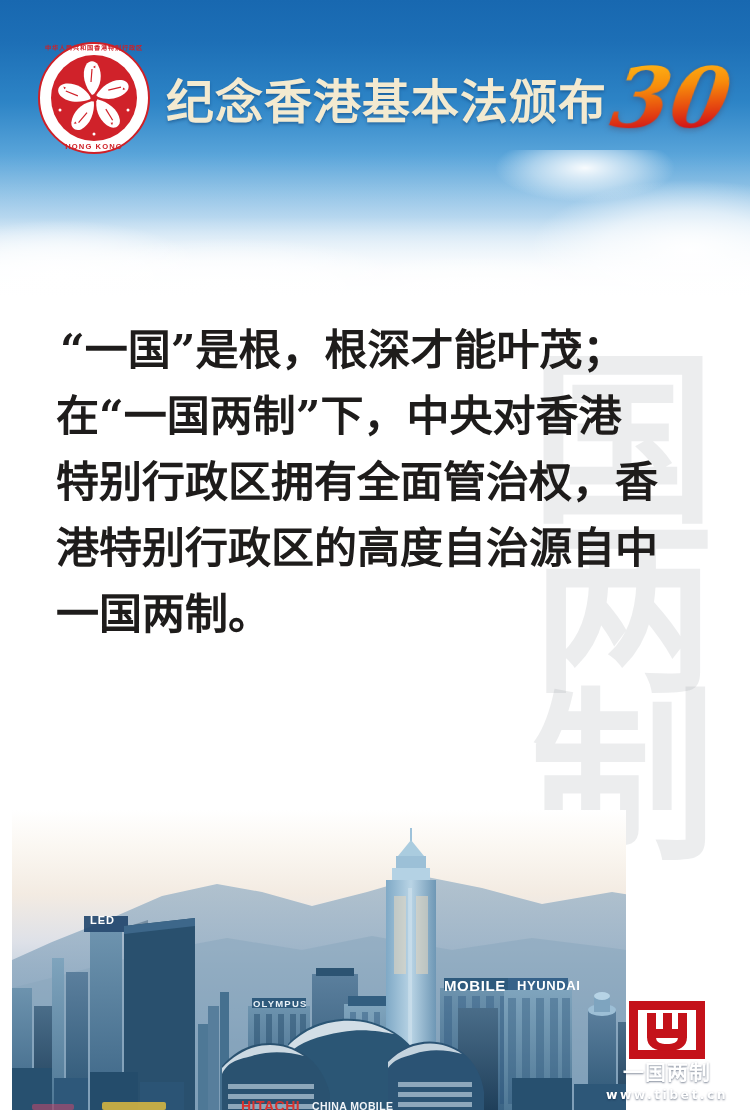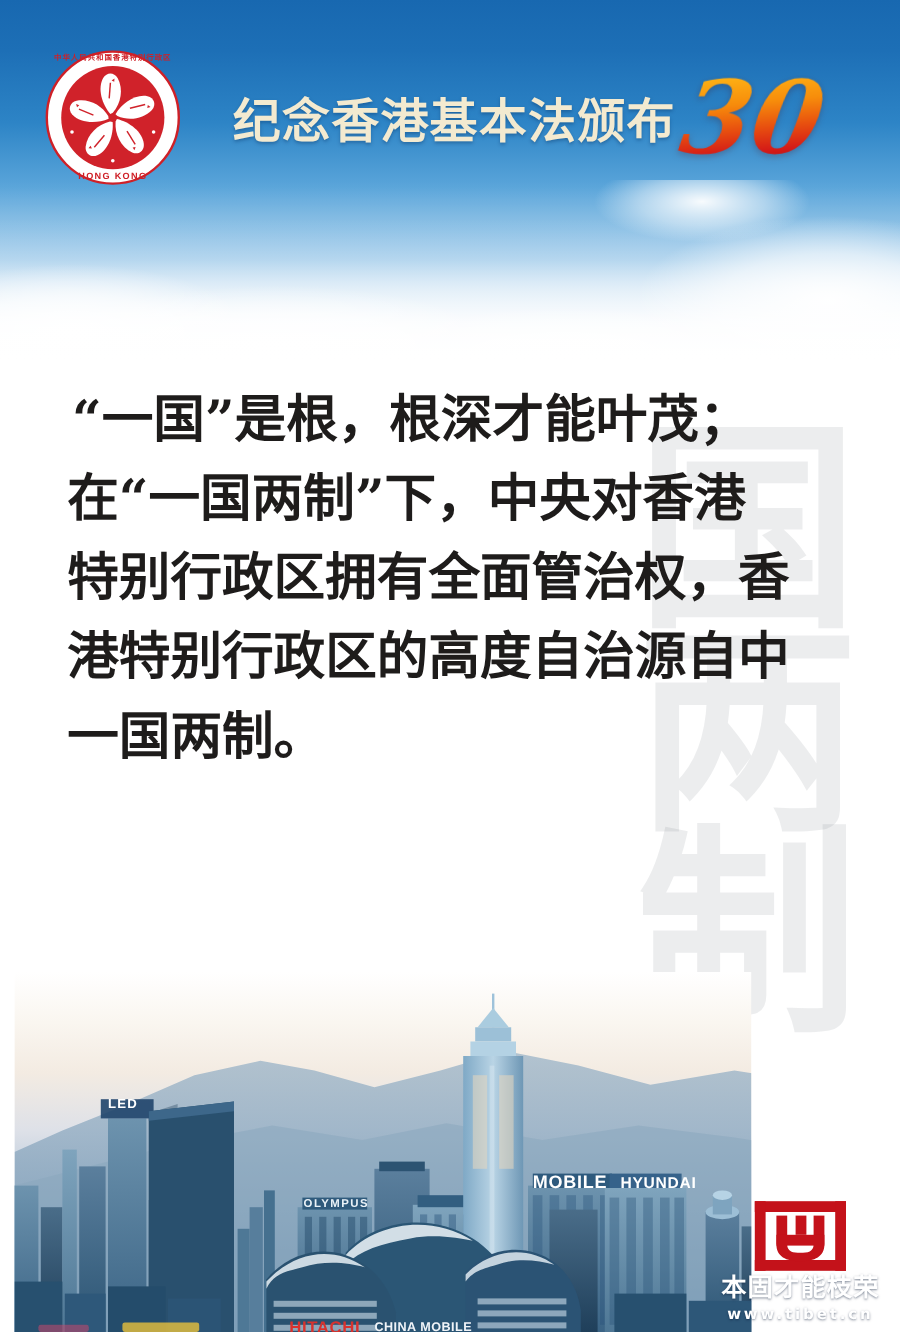--- a/index.html
+++ b/index.html
@@ -81,25 +81,24 @@
   .emblem svg { position:absolute; left:13px; top:13px; }
 
   .banner-title {
     display:flex; align-items:center;
     margin-left:16px;
     white-space:nowrap;
   }
   .banner-title .t1 {
     font-family:"DejaVu Sans","Liberation Sans",sans-serif;
     font-weight:bold;
-    font-size:40px;
+    font-size:48px;
     color:#f3ead0;
     letter-spacing:1px;
     text-shadow:0 2px 3px rgba(0,40,90,.35);
-    margin-left:28px;
   }
   .banner-title .num30 {
     font-family:"DejaVu Serif","Liberation Serif",serif;
     font-weight:bold;
     font-style:italic;
     font-size:84px;
     line-height:.8;
     margin:0 4px 0 6px;
     background:linear-gradient(175deg,#ffb515 0%,#f78d0b 34%,#e8500f 62%,#d41a17 88%,#c00f12 100%);
     -webkit-background-clip:text;
@@ -475,17 +474,17 @@
           <rect x="71" y="2" width="9" height="58"></rect>
           <rect x="4" y="51" width="76" height="9"></rect>
           <rect x="22" y="14" width="9" height="24"></rect>
           <rect x="53" y="14" width="9" height="24"></rect>
           <rect x="22" y="30" width="40" height="9"></rect>
           <rect x="38" y="14" width="9" height="16"></rect>
           <path d="M22,38 C22,48 30,52 42,52 C54,52 62,48 62,38 L53,38 C53,44 48,45 42,45 C36,45 31,44 31,38 Z"></path>
         </g>
       </svg>
     </div>
-    <div class="site">本固才能枝荣</div>
+    <div class="site">一国两制</div>
     <div class="url">www.tibet.cn</div>
   </div>
 
 </div>
 
 </body></html>

